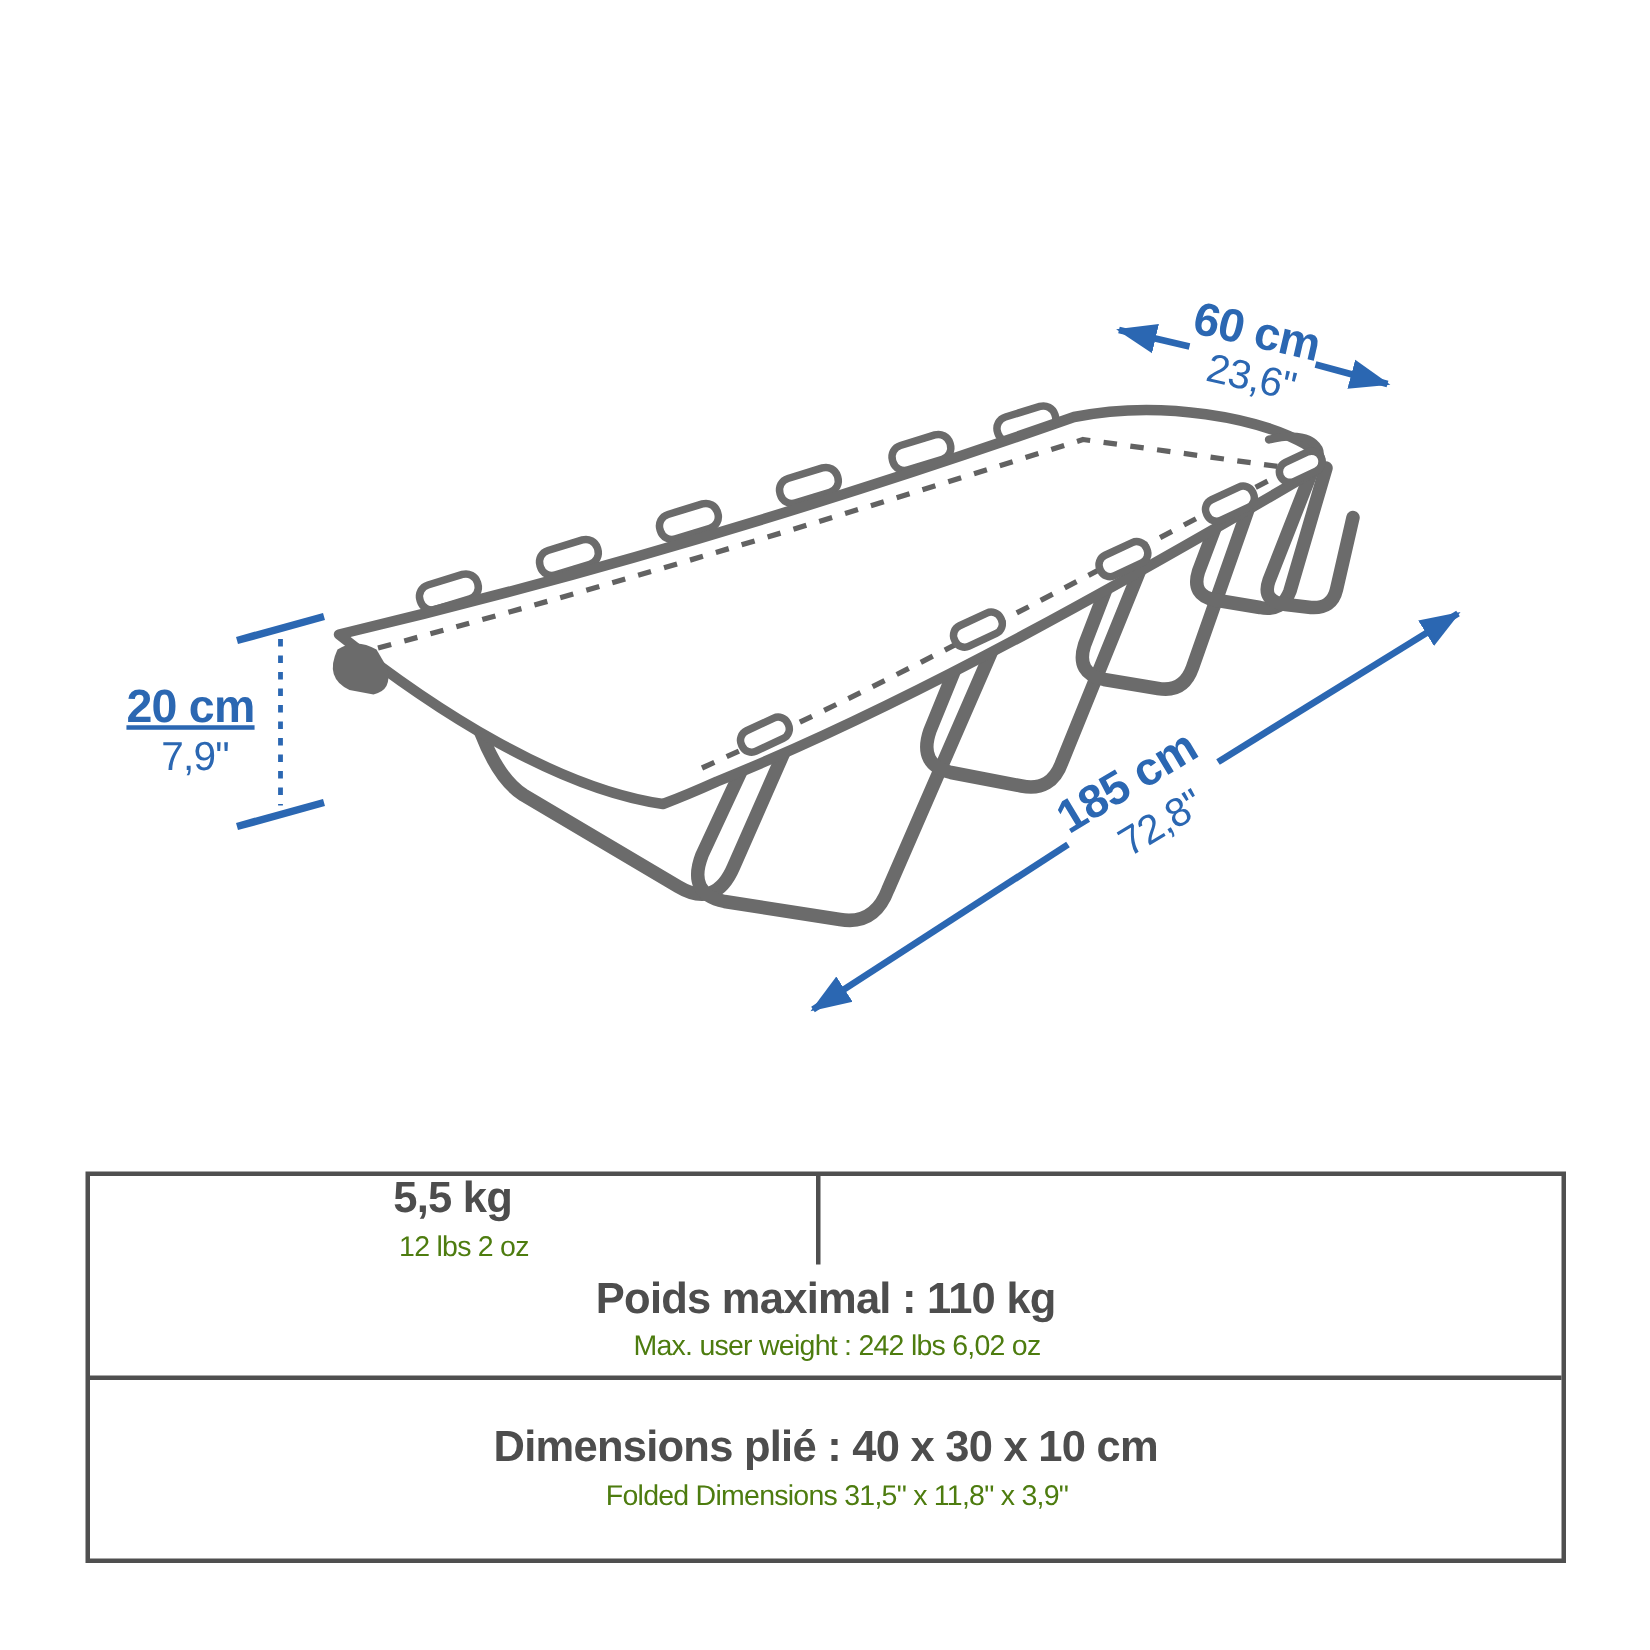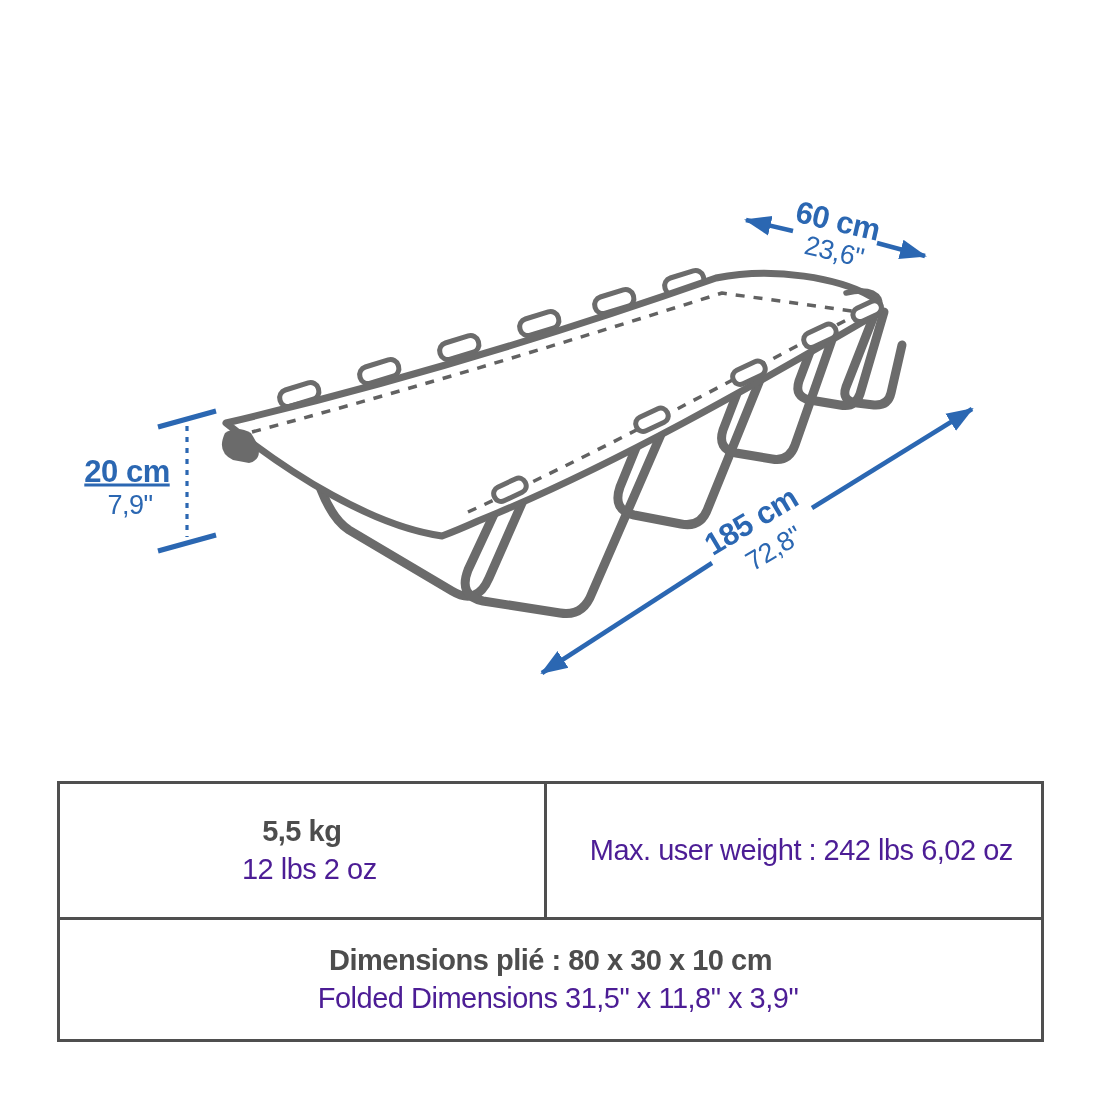--- a/index.html
+++ b/index.html
@@ -14,31 +14,31 @@
   }
   .dim-primary{font-weight:bold;font-size:31px;}
   .dim-secondary{font-weight:normal;font-size:27px;}
   .rot-width{transform:translate(-50%,-50%) rotate(13deg);}
   .rot-length{transform:translate(-50%,-50%) rotate(-31deg);}
   .spec-table{
     position:absolute;left:57px;top:781px;width:987px;height:261px;
     border:3px solid #4f4f4f;box-sizing:border-box;display:flex;flex-direction:column;
   }
   .spec-row-top{
-    display:flex;height:136px;border-bottom:3px solid #4f4f4f;box-sizing:border-box;text-align:right;
+    display:flex;flex-direction:column;height:136px;border-bottom:3px solid #4f4f4f;box-sizing:border-box;text-align:right;
   }
   .spec-cell{
     display:flex;flex-direction:column;align-items:center;justify-content:center;
     box-sizing:border-box;gap:6px;
   }
   .cell-weight{width:49.6%;border-right:3px solid #4f4f4f;}
   .cell-maxweight{flex:1;}
   .spec-row-bottom{flex:1;}
   .spec-primary{font-weight:bold;font-size:29px;color:#4d4d4d;letter-spacing:-0.5px;line-height:1.1;}
-  .spec-secondary{font-weight:normal;font-size:29px;color:#4c1d95;letter-spacing:-0.5px;line-height:1.1;margin-left:15px;}
+  .spec-secondary{font-weight:normal;font-size:19px;color:#4d7c0f;letter-spacing:-0.5px;line-height:1.1;margin-left:15px;}
 </style>
 </head>
 <body>
 
 <div class="stage">
 
   <svg width="1100" height="1100" viewBox="0 0 1100 1100">
     <defs>
       <marker id="arrowB" markerUnits="userSpaceOnUse" markerWidth="28" markerHeight="22" refX="25" refY="11" orient="auto">
         <path d="M0,1 L27,11 L0,21 Z" fill="#2b67b2"></path>
@@ -139,22 +139,23 @@
   <div class="dim-label dim-primary" style="left:127px;top:471px;text-decoration:underline;">20 cm</div>
   <div class="dim-label dim-secondary" style="left:130px;top:505px;">7,9"</div>
 
   <div class="spec-table">
     <div class="spec-row-top">
       <div class="spec-cell cell-weight">
         <div class="spec-primary">5,5 kg</div>
         <div class="spec-secondary">12 lbs 2 oz</div>
       </div>
       <div class="spec-cell cell-maxweight">
+        <div class="spec-primary">Poids maximal : 110 kg</div>
         <div class="spec-secondary">Max. user weight : 242 lbs 6,02 oz</div>
       </div>
     </div>
     <div class="spec-cell spec-row-bottom">
-      <div class="spec-primary">Dimensions plié : 80 x 30 x 10 cm</div>
+      <div class="spec-primary">Dimensions plié : 40 x 30 x 10 cm</div>
       <div class="spec-secondary">Folded Dimensions 31,5" x 11,8" x 3,9"</div>
     </div>
   </div>
 
 </div>
 
 </body></html>

